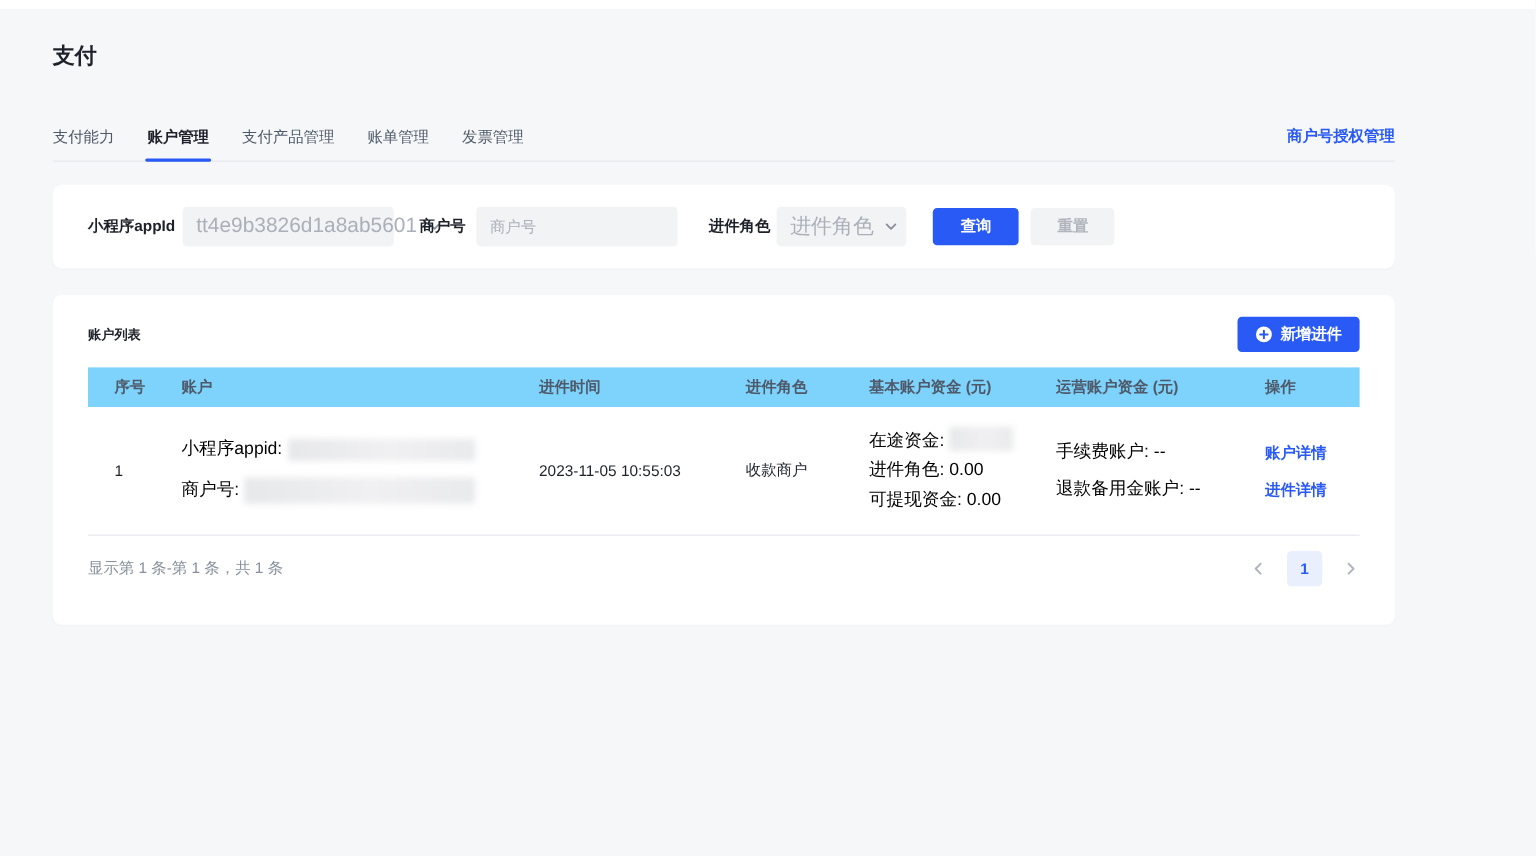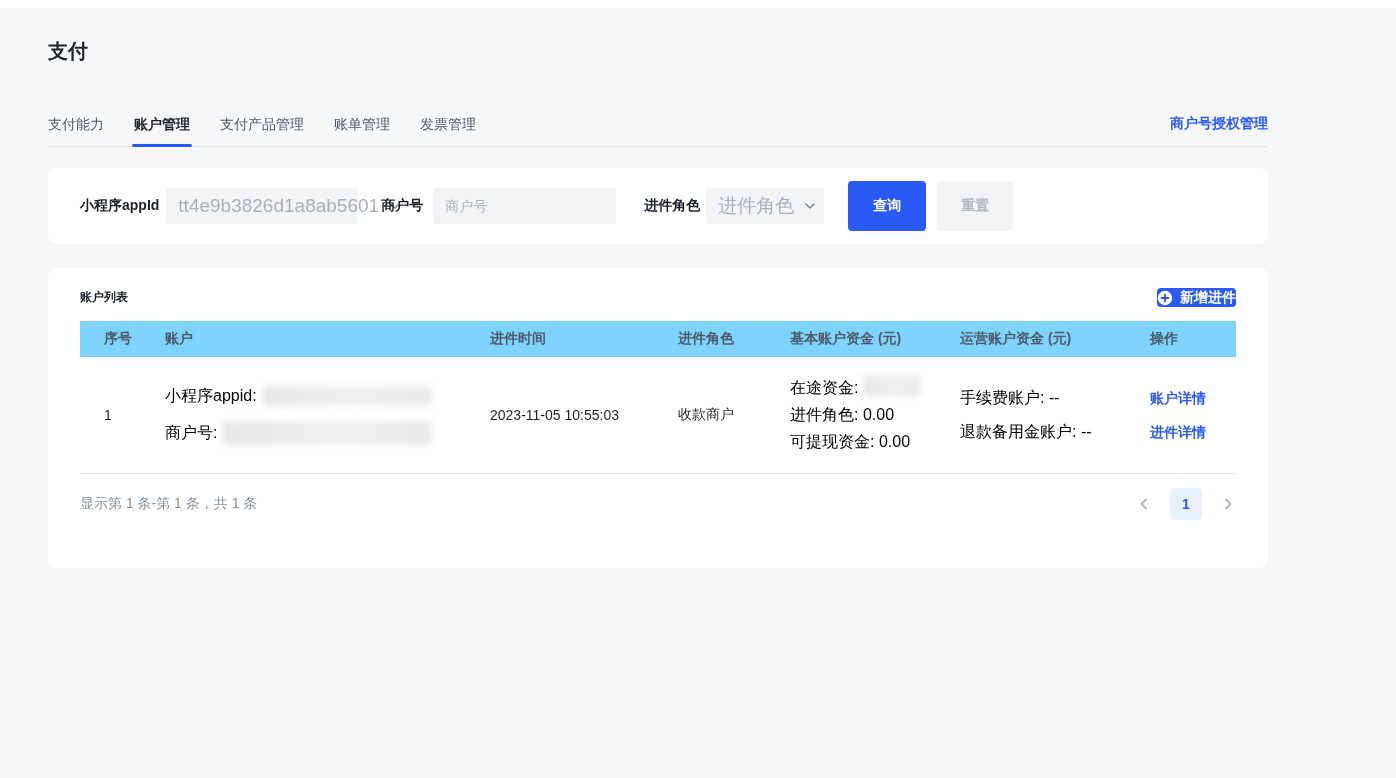--- a/index.html
+++ b/index.html
@@ -27,28 +27,28 @@
   .tab.active::after{content:"";position:absolute;left:-2px;right:-2px;bottom:-1px;height:3px;border-radius:2px;background:var(--primary);}
   .tabs-right-link{position:absolute;right:0;bottom:13px;font-size:14px;font-weight:700;color:var(--primary);cursor:pointer;}
   
   .filter-card{margin-top:21px;background:var(--card-bg);border-radius:8px;height:76px;display:flex;align-items:center;padding-left:32px;box-shadow:0 1px 2px rgba(0,0,0,0.02);}
   .f-label{font-size:14px;color:var(--text-dark);font-weight:600;white-space:nowrap;}
   .select-box{height:36px;background:var(--input-bg);border-radius:4px;display:flex;align-items:center;justify-content:space-between;padding:0 12px;cursor:pointer;}
   .select-box .sel-text{font-size:19px;color:#aab0ba;white-space:nowrap;}
   .chev{width:12px;height:12px;flex:0 0 auto;margin-left:10px;}
   .text-input{height:36px;width:183px;background:var(--input-bg);border:none;border-radius:4px;padding:0 12px;font-size:14px;color:var(--text-dark);outline:none;font-family:inherit;}
   .text-input::placeholder{color:#aab0ba;}
-  .btn{height:50px;border:none;border-radius:4px;font-size:14px;font-weight:600;cursor:pointer;font-family:Liberation Serif, serif;}
+  .btn{height:34px;border:none;border-radius:4px;font-size:14px;font-weight:600;cursor:pointer;font-family:Liberation Serif, serif;}
   .btn-primary{background:var(--primary);color:#fff;width:78px;}
   .btn-plain{background:var(--input-bg);color:#b0b5bd;width:76px;}
   
   .list-card{margin-top:24px;background:var(--card-bg);border-radius:8px;height:300px;box-shadow:0 1px 2px rgba(0,0,0,0.02);}
   .list-head{display:flex;align-items:center;justify-content:space-between;padding:20px 32px 14px;}
   .list-title{font-size:12px;font-weight:700;color:var(--text-dark);}
-  .btn-add{height:19px;background:var(--primary);color:#fff;border:none;border-radius:4px;font-size:14px;font-weight:600;display:flex;align-items:center;gap:7px;padding:0 0;cursor:pointer;font-family:inherit;}
+  .btn-add{height:32px;background:var(--primary);color:#fff;border:none;border-radius:4px;font-size:14px;font-weight:600;display:flex;align-items:center;gap:7px;padding:0 16px;cursor:pointer;font-family:inherit;}
   .table{margin:0 32px;}
   .t-head{display:flex;align-items:center;height:36px;background:#7dd3fc;padding-left:24px;}
   .t-head .th{font-size:14px;font-weight:600;color:var(--text-grey);}
   .t-row{display:flex;padding-left:24px;min-height:116px;align-items:stretch;}
   .col-1{width:61px;}.col-2{width:325px;}.col-3{width:188px;}.col-4{width:112px;}
   .col-5{width:170px;}.col-6{width:190px;}.col-7{flex:1;}
   .cell{display:flex;flex-direction:column;justify-content:center;font-size:14px;color:var(--text-dark);}
   .acct-line{display:flex;align-items:center;line-height:22px;}
   .acct-lines{display:flex;flex-direction:column;gap:14px;justify-content:center;height:100%;}
   .fund-lines{display:flex;flex-direction:column;gap:7px;justify-content:center;height:100%;}

